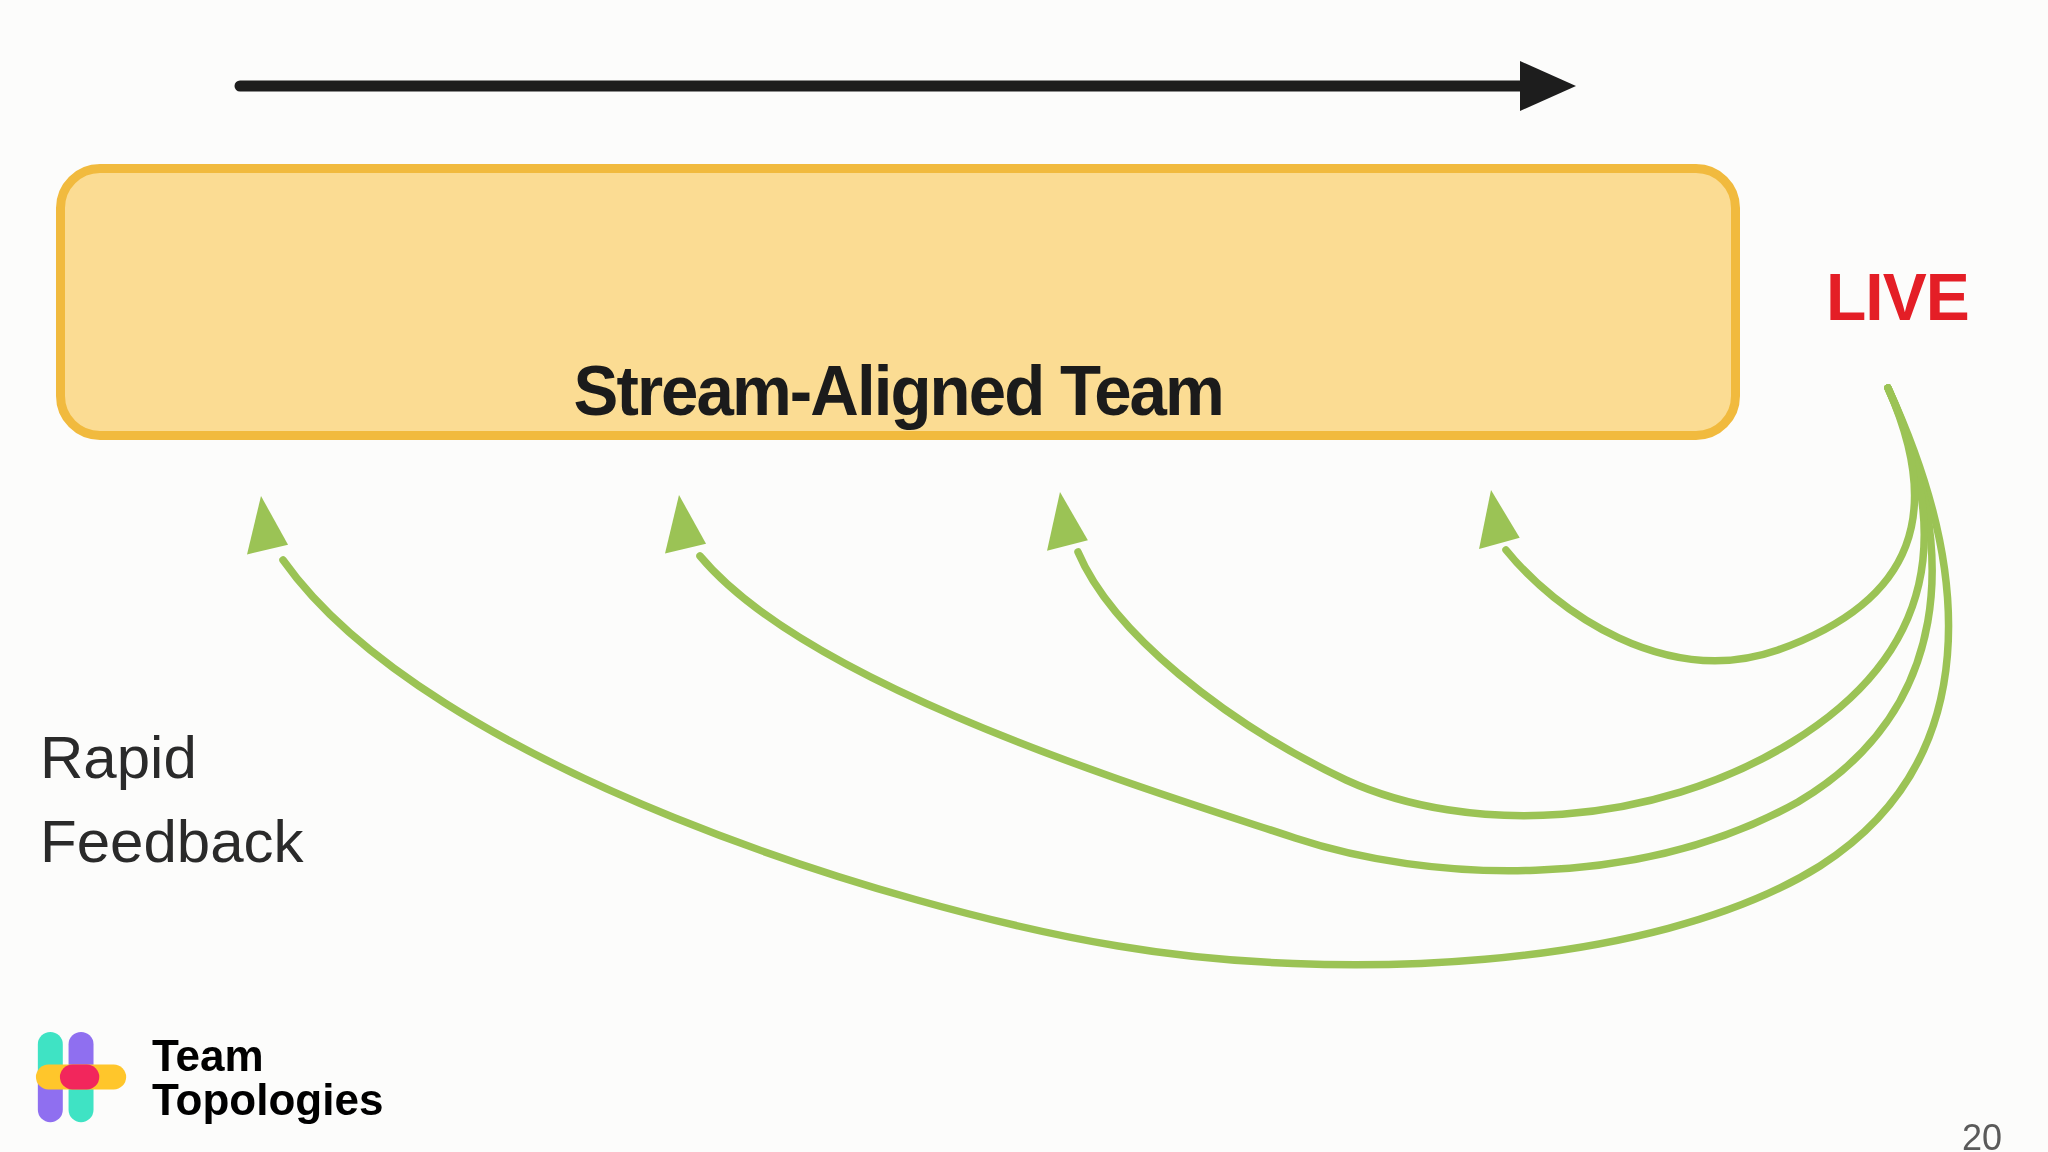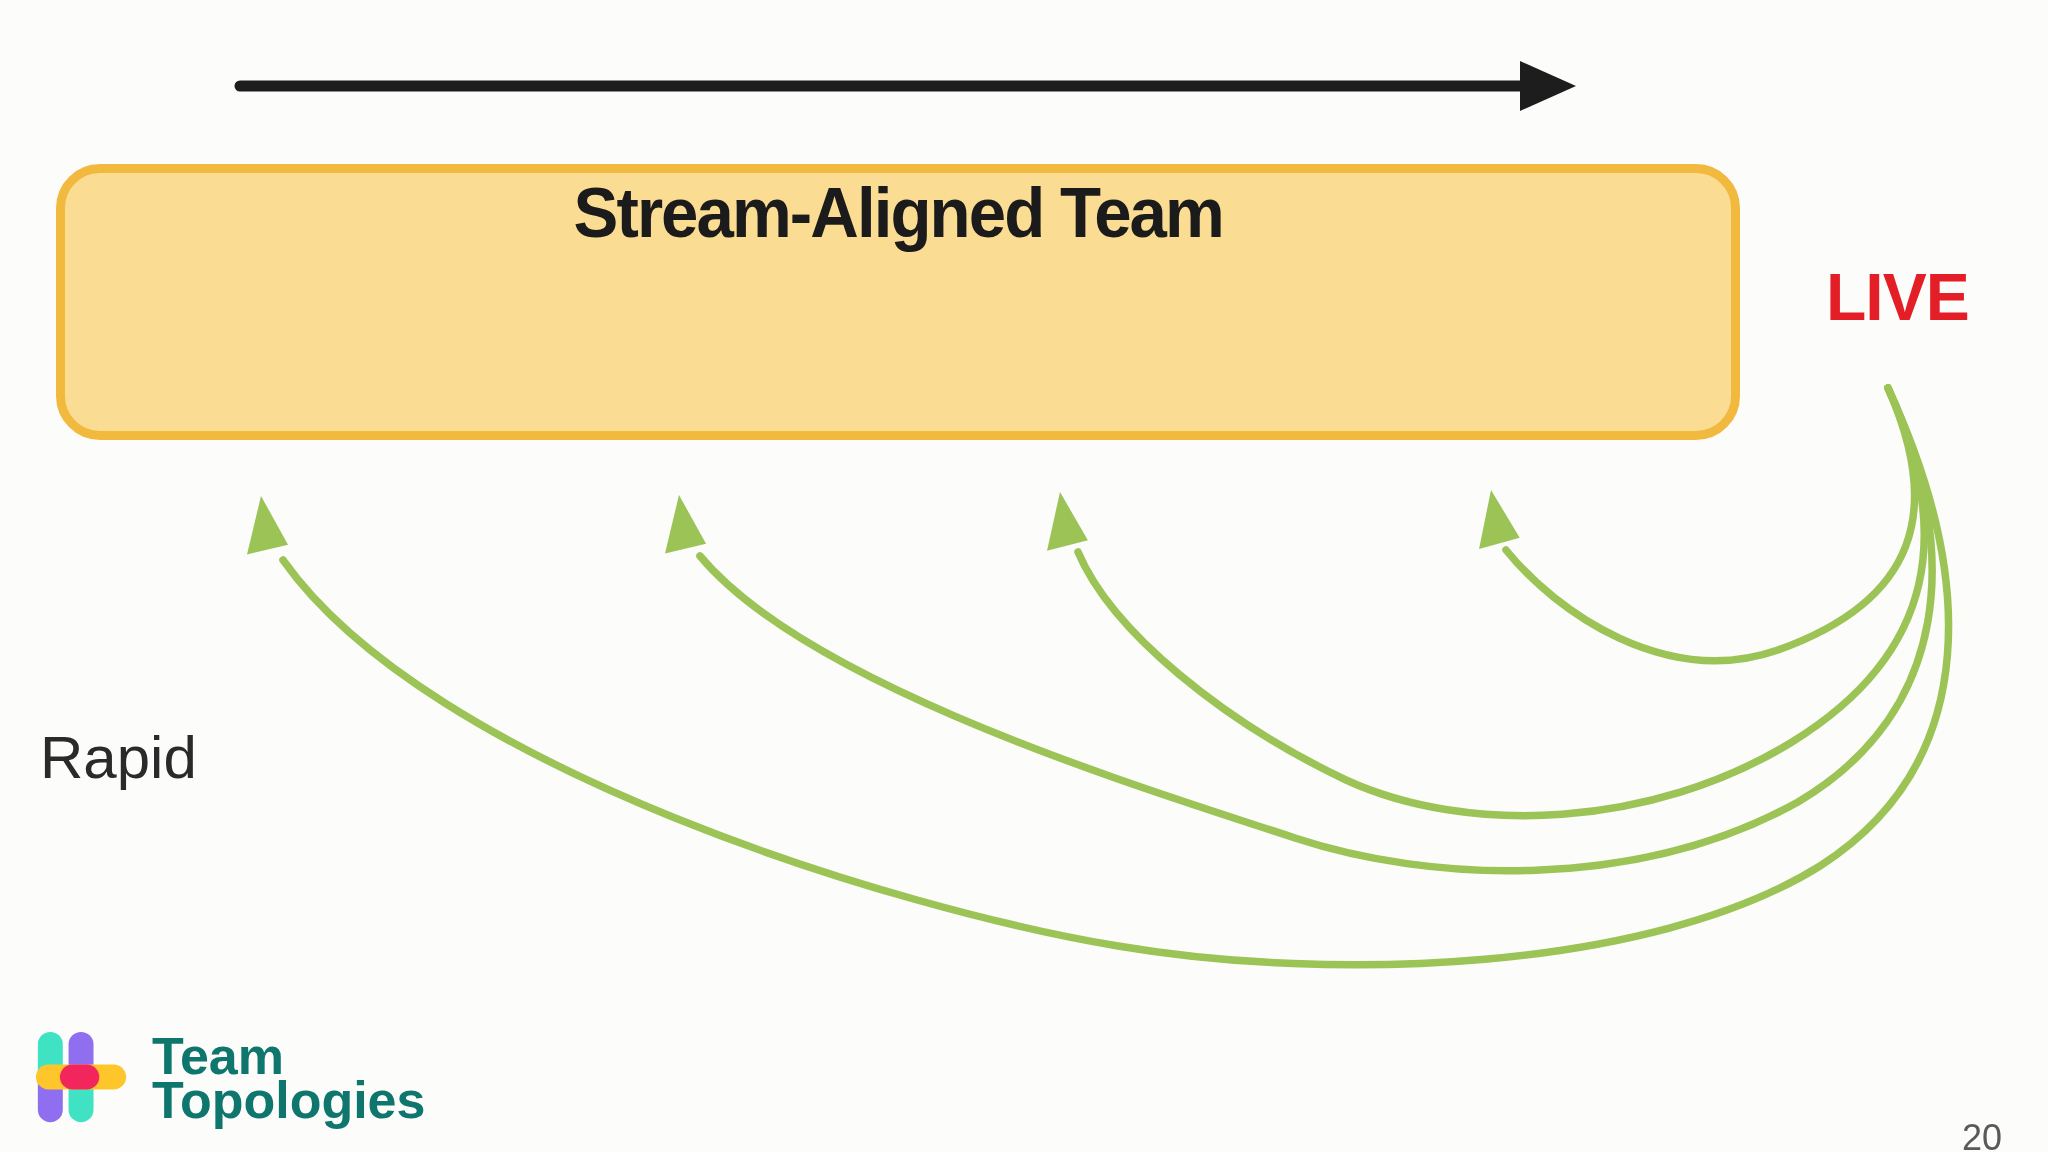--- a/index.html
+++ b/index.html
@@ -5,37 +5,37 @@
   html,body{margin:0;padding:0;}
   body{font-family:"Liberation Sans",sans-serif;}
   .slide{
     position:relative;width:2048px;height:1152px;overflow:hidden;
     background:#fcfcfb;
   }
   svg.layer{position:absolute;left:0;top:0;}
   .team-box{
     position:absolute;left:56px;top:164px;width:1684px;height:276px;
     box-sizing:border-box;background:#fbdc93;border:9px solid #f1ba3e;border-radius:44px;
-    display:flex;align-items:flex-start;justify-content:center;
+    display:flex;align-items:flex-end;justify-content:center;
   }
   .team-box-label{
     font-size:70px;font-weight:bold;color:#1b1b1b;letter-spacing:-2px;
     transform:scaleX(.96);white-space:nowrap;
   }
   .live-label{
     position:absolute;left:1820px;top:264px;line-height:1;
     font-size:66px;font-weight:bold;letter-spacing:-1px;color:#e41e26;margin-left:6px;
   }
   .rapid-feedback{
     position:absolute;left:40px;top:716px;width:330px;text-align:left;
     font-size:60px;line-height:84px;color:#2a2a2a;font-weight:normal;
   }
   .logo{position:absolute;left:34px;top:1030px;display:flex;align-items:flex-start;}
   .logo-text{
-    margin-left:22px;margin-top:4px;font-size:52px;font-weight:bold;color:#0f766e;
+    margin-left:22px;margin-top:4px;font-size:44px;font-weight:bold;color:#000000;
     line-height:44px;letter-spacing:0px;
   }
   .page-number{
     position:absolute;right:46px;top:1120px;font-size:36px;color:#5a5a5a;line-height:1;
   }
 </style>
 </head>
 <body>
 
 <div class="slide">
@@ -63,20 +63,21 @@
   </svg>
 
   <div class="team-box">
     <div class="team-box-label">Stream-Aligned Team</div>
   </div>
 
   <div class="live-label">LIVE</div>
 
   <div class="rapid-feedback">
     <div>Rapid</div>
+    <div>Feedback</div>
   </div>
 
   <div class="logo">
     <svg width="96" height="96" viewBox="0 0 100 100">
 
       <rect x="4" y="2" width="26" height="58" rx="13" fill="#3fe3c4"></rect>
       <rect x="4" y="40" width="26" height="56" rx="13" fill="#8f6ff0"></rect>
 
       <rect x="36" y="2" width="26" height="58" rx="13" fill="#8f6ff0"></rect>
       <rect x="36" y="40" width="26" height="56" rx="13" fill="#3fe3c4"></rect>

